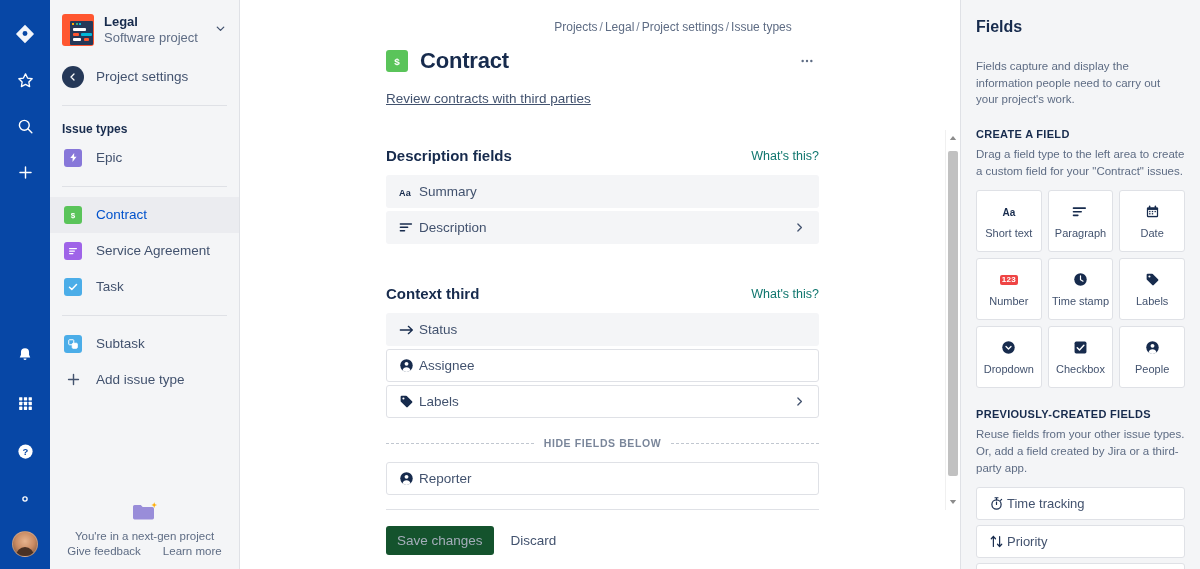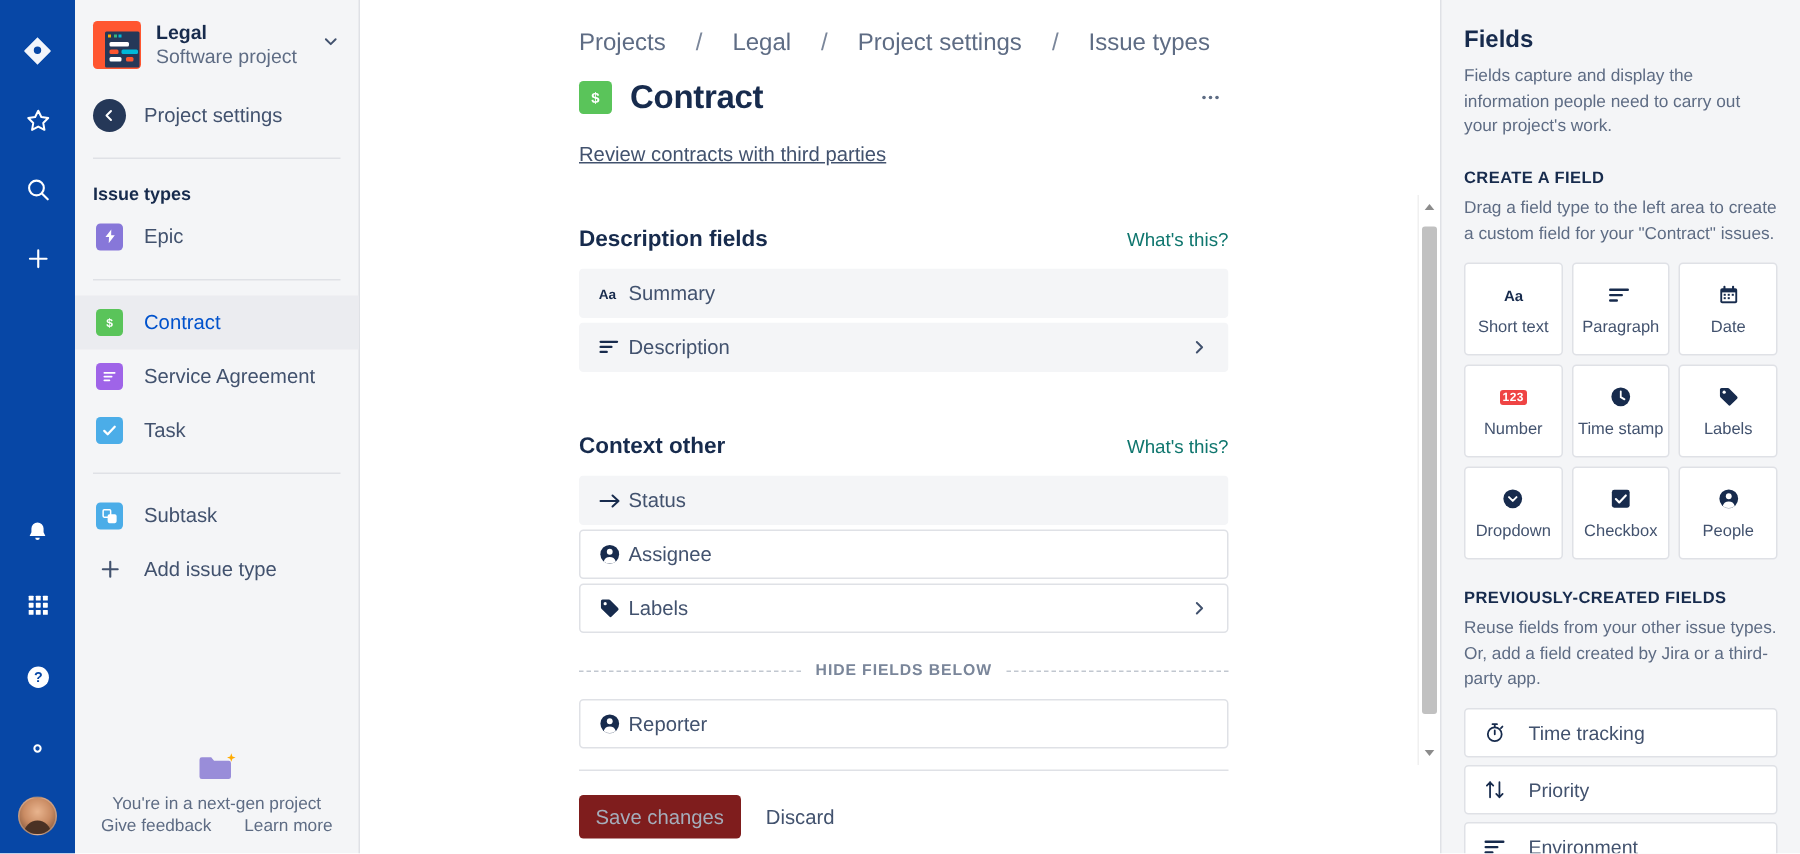--- a/index.html
+++ b/index.html
@@ -121,21 +121,21 @@
   
   .main {
     flex: 1 1 auto; min-width: 0;
     position: relative;
     background: #fff;
     overflow: hidden;
   }
   .main-inner { padding: 20px 0 0 0; }
   .centerwrap { padding-left: 146px; padding-right: 0; }
 
-  .crumbs { font-size: 16px; color: #5E6C84; display:flex; align-items:center; gap:20px; }
+  .crumbs { font-size: 12px; color: #5E6C84; display:flex; align-items:center; gap:2px;justify-content:center; }
   .crumbs a { color:#5E6C84; text-decoration:none; cursor:pointer; }
   .crumbs .sep { color:#7A869A; }
 
   .title-row { display:flex; align-items:center; margin-top: 14px; width: 433px; }
   .title-ico { width: 22px; height: 22px; border-radius:3px; background:#5AC45A; display:flex; align-items:center; justify-content:center; color:#fff; margin-right: 12px; }
   .page-title { font-size: 22px; font-weight: 600; color: #172B4D; letter-spacing: -0.2px; }
   .more-btn { margin-left:auto; color:#5E6C84; cursor:pointer; width:24px; height:24px; display:flex; align-items:center; justify-content:center; border-radius:3px; }
   .subtitle { margin-top: 17px; font-size: 13.5px; color: #42526E; text-decoration: underline; }
 
   .section-head {
@@ -164,21 +164,21 @@
     width: 433px; margin-top: 19px; margin-bottom: 13px;
     display:flex; align-items:center; gap:10px;
     font-size: 10.5px; letter-spacing: 0.6px; color:#7A869A; font-weight:600;
   }
   .hide-divider .dash { flex:1 1 auto; height:0; border-top:1px dashed #C1C7D0; }
 
   .bottom-rule { width: 433px; height:1px; background:#DFE1E6; margin-top: 14px; }
 
   .actions { display:flex; align-items:center; gap: 6px; margin-top: 16px; width: 433px; }
   .btn-save {
-    background:#7f1d1d; color:#A5ADBA;
+    background:#14532d; color:#A5ADBA;
     border:none; border-radius:3px;
     font-size: 13.5px; padding: 7px 11px;
     font-family: inherit; cursor: not-allowed;
   }
   .btn-discard {
     background:transparent; color:#42526E; border:none;
     font-size: 13.5px; padding: 7px 11px; font-family: inherit; cursor:pointer; border-radius:3px;
   }
 
   
@@ -192,40 +192,40 @@
   .mscroll .arrow.up { top:0; } .mscroll .arrow.down { bottom:0; }
 
   
   .rightpanel {
     width: 240px; flex: 0 0 240px;
     background: #F4F5F7;
     border-left: 1px solid #DFE1E6;
     padding: 18px 15px 0 15px;
     overflow: hidden;
   }
-  .rp-title { font-size: 16px; font-weight: 600; color:#172B4D; margin-bottom: 7px; }
+  .rp-title { font-size: 16px; font-weight: 600; color:#172B4D; margin-bottom: 22px; }
   .rp-desc { font-size: 11.5px; line-height: 1.45; color:#5E6C84; }
   .rp-sec-title {
     font-size: 11px; font-weight: 700; color:#172B4D;
     letter-spacing: 0.3px; margin-top: 20px; margin-bottom: 6px;
   }
   .rp-grid { display:grid; grid-template-columns: repeat(3, 1fr); gap: 6px; margin-top: 11px; }
   .rp-card {
     background:#fff; border:1px solid #DFE1E6; border-radius:3px;
     height: 62px;
     display:flex; flex-direction:column; align-items:center; justify-content:center;
     gap: 7px; cursor: grab;
   }
   .rp-card .ci { color:#172B4D; height:16px; display:flex; align-items:center; }
   .rp-card .cl { font-size: 11px; color:#42526E; }
 
   .rp-list { margin-top: 11px; display:flex; flex-direction:column; gap: 5px; }
   .rp-item {
     background:#fff; border:1px solid #DFE1E6; border-radius:3px;
-    height: 33px; display:flex; align-items:center; gap: 12px;
+    height: 33px; display:flex; align-items:center; 
     padding: 0 12px; font-size: 13px; color:#42526E; cursor: grab;
   }
   .rp-item .ii { width:18px; flex:0 0 18px; color:#172B4D; display:flex; align-items:center; }
   .bold-num {
     font-size:8px; font-weight:700; background:#ef4444; color:#fff;
     border-radius:2px; padding:1px 2px; letter-spacing:0.3px; line-height:1;
   }
 </style>
 </head>
 <body>
@@ -479,21 +479,21 @@
           </span>
           <span class="field-label">Description</span>
           <span class="field-chev">
             <svg width="13" height="13" viewBox="0 0 24 24" fill="none" stroke="currentColor" stroke-width="2.4" stroke-linecap="round" stroke-linejoin="round">
                 <path d="M9 5.5l6.5 6.5L9 18.5"></path>
               </svg>
           </span>
         </div>
 
         <div class="section-head">
-          <span class="section-title">Context other</span>
+          <span class="section-title">Context third</span>
           <span class="whats-this">What's this?</span>
         </div>
 
         <div class="field-row filled">
           <span class="field-ico">
             <svg width="16" height="14" viewBox="0 0 24 20" fill="none" stroke="#172B4D" stroke-width="2" stroke-linecap="round" stroke-linejoin="round">
                 <path d="M2 10h18M14 4.5 20 10l-6 5.5"></path>
               </svg>
           </span>
           <span class="field-label">Status</span>

